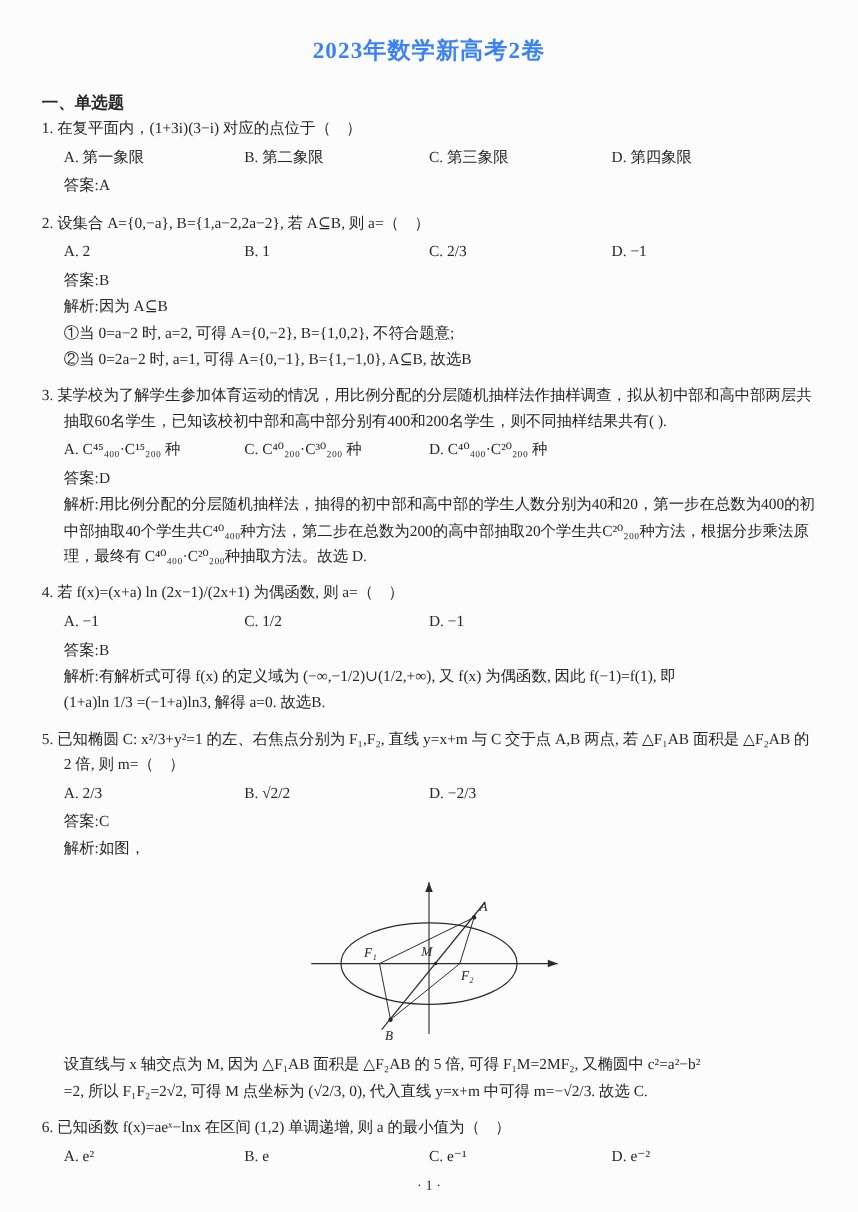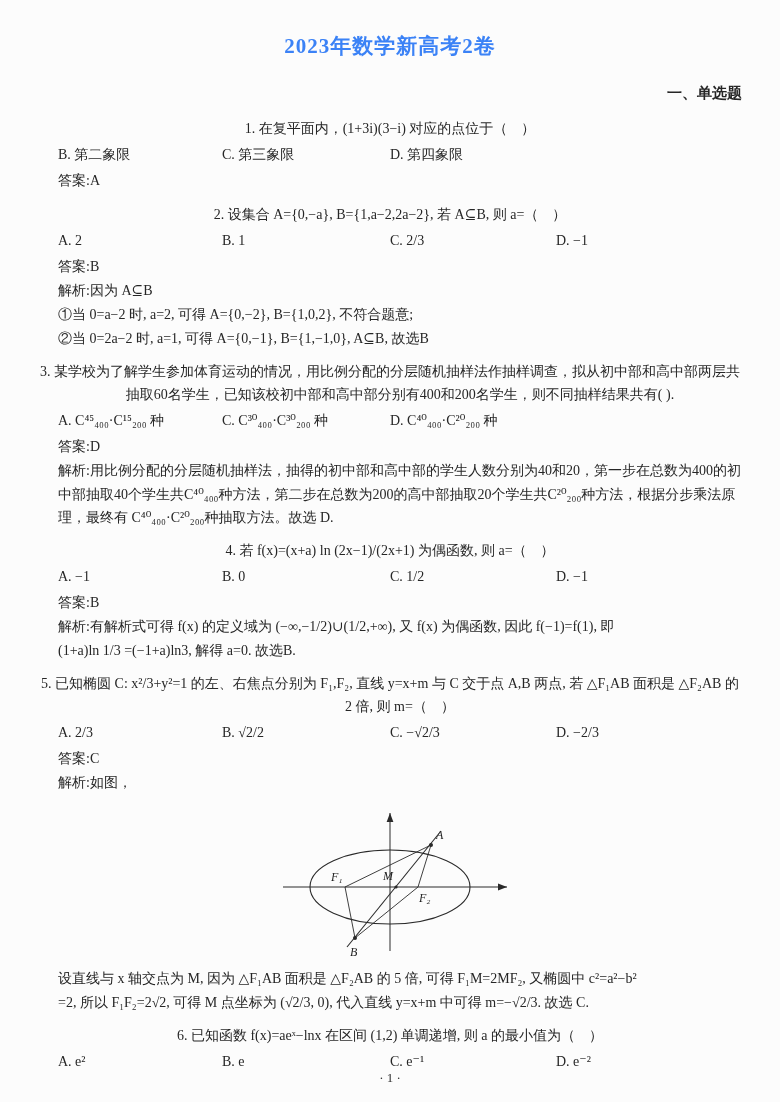--- a/index.html
+++ b/index.html
@@ -22,31 +22,29 @@
     text-align: center;
     font-size: 21px;
     font-weight: bold;
     color: #3b82f6;
     margin: 6px 0 24px 0;
     letter-spacing: 1px;
   }
   .section-heading {
     font-weight: bold;
     font-size: 15px;
-    margin: 0 0 15px 0;
-    text-align: right;
+    margin: 0 0 4px 0;
   }
   .question { margin-bottom: 11px; }
   .stem {
     margin: 4px 0 2px 0;
     padding-left: 20px;
     text-indent: -20px;
     font-size: 14px;
     line-height: 1.6;
-    text-align: center;
   }
   .options {
     display: grid;
     grid-template-columns: 164px 168px 166px auto;
     margin: 3px 0 3px 20px;
     font-size: 14px;
     line-height: 1.7;
   }
   .answer-line {
     margin: 2px 0 1px 20px;
@@ -84,20 +82,21 @@
 
 <div class="page">
 
   <div class="title">2023年数学新高考2卷</div>
 
   <div class="section-heading">一、单选题</div>
 
   <div class="question">
     <p class="stem">1. 在复平面内，(1+3i)(3−i) 对应的点位于（　）</p>
     <div class="options">
+      <span>A. 第一象限</span>
       <span>B. 第二象限</span>
       <span>C. 第三象限</span>
       <span>D. 第四象限</span>
     </div>
     <div class="answer-line">答案:A</div>
   </div>
 
   <div class="question">
     <p class="stem">2. 设集合 A={0,−a}, B={1,a−2,2a−2}, 若 A⊆B, 则 a=（　）</p>
     <div class="options">
@@ -109,46 +108,44 @@
     <div class="answer-line">答案:B</div>
     <div class="analysis-line">解析:因为 A⊆B</div>
     <div class="analysis-line flush">①当 0=a−2 时, a=2, 可得 A={0,−2}, B={1,0,2}, 不符合题意;</div>
     <div class="analysis-line flush">②当 0=2a−2 时, a=1, 可得 A={0,−1}, B={1,−1,0}, A⊆B, 故选B</div>
   </div>
 
   <div class="question">
     <p class="stem">3. 某学校为了解学生参加体育运动的情况，用比例分配的分层随机抽样法作抽样调查，拟从初中部和高中部两层共抽取60名学生，已知该校初中部和高中部分别有400和200名学生，则不同抽样结果共有( ).</p>
     <div class="options">
       <span>A. C⁴⁵₄₀₀·C¹⁵₂₀₀ 种</span>
-      <span>C. C³⁰₄₀₀·C³⁰₂₀₀ 种</span>
+      <span>C. C⁴⁰₂₀₀·C³⁰₂₀₀ 种</span>
       <span>D. C⁴⁰₄₀₀·C²⁰₂₀₀ 种</span>
     </div>
     <div class="answer-line">答案:D</div>
     <div class="analysis-line">解析:用比例分配的分层随机抽样法，抽得的初中部和高中部的学生人数分别为40和20，第一步在总数为400的初中部抽取40个学生共C⁴⁰₄₀₀种方法，第二步在总数为200的高中部抽取20个学生共C²⁰₂₀₀种方法，根据分步乘法原理，最终有 C⁴⁰₄₀₀·C²⁰₂₀₀种抽取方法。故选 D.</div>
   </div>
 
   <div class="question">
     <p class="stem">4. 若 f(x)=(x+a) ln (2x−1)/(2x+1) 为偶函数, 则 a=（　）</p>
     <div class="options">
       <span>A. −1</span>
-      <span>B. 0</span>
       <span>C. 1/2</span>
       <span>D. −1</span>
     </div>
     <div class="answer-line">答案:B</div>
     <div class="analysis-line">解析:有解析式可得 f(x) 的定义域为 (−∞,−1/2)∪(1/2,+∞), 又 f(x) 为偶函数, 因此 f(−1)=f(1), 即</div>
     <div class="analysis-line flush">(1+a)ln 1/3 =(−1+a)ln3, 解得 a=0. 故选B.</div>
   </div>
 
   <div class="question">
     <p class="stem">5. 已知椭圆 C: x²/3+y²=1 的左、右焦点分别为 F₁,F₂, 直线 y=x+m 与 C 交于点 A,B 两点, 若 △F₁AB 面积是 △F₂AB 的 2 倍, 则 m=（　）</p>
     <div class="options">
       <span>A. 2/3</span>
       <span>B. √2/2</span>
-      <span>C. −√2/3</span>
       <span>D. −2/3</span>
     </div>
     <div class="answer-line">答案:C</div>
     <div class="analysis-line">解析:如图，</div>
 
     <div class="figure-wrap">
       <svg width="310" height="158" viewBox="0 0 310 158">
 
         <line x1="48" y1="86" x2="272" y2="86" stroke="#2a2a2a" stroke-width="1"></line>
         <polygon points="272,86 263,82.6 263,89.4" fill="#2a2a2a"></polygon>

